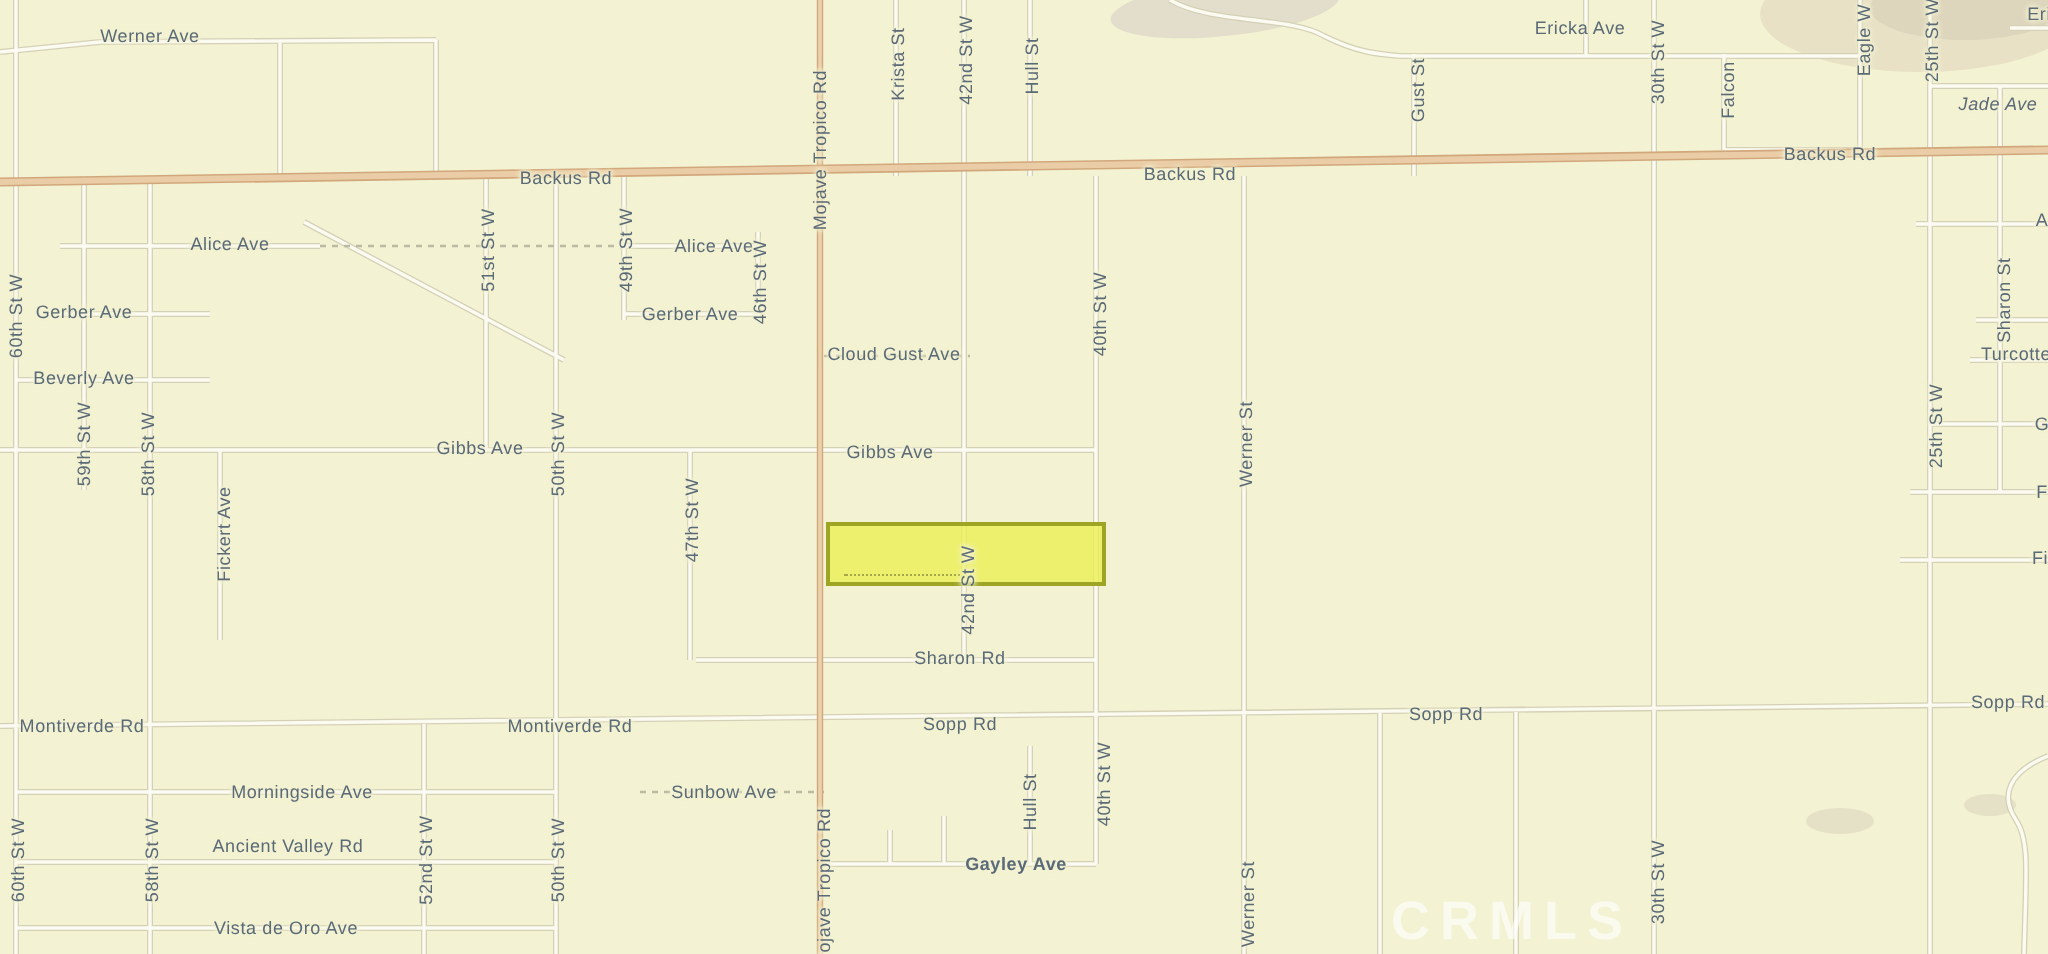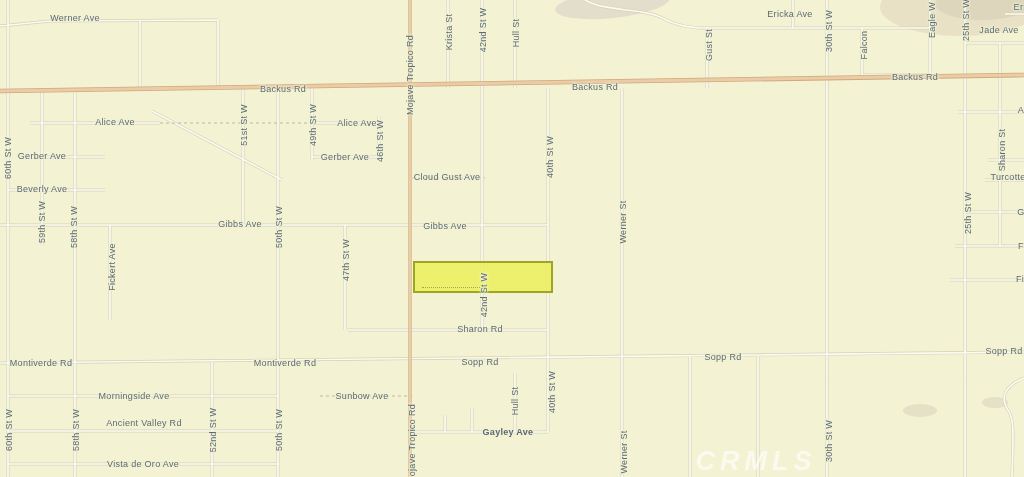--- a/index.html
+++ b/index.html
@@ -9,21 +9,21 @@
   .patch{position:absolute;border-radius:50%;}
   .lbl{position:absolute;font-size:9px;letter-spacing:.3px;color:#5a6a77;white-space:nowrap;
        transform:translate(-50%,-50%);
        text-shadow:0 0 2px #f3f2d2,0 0 2px #f3f2d2,0 0 3px #f3f2d2,0 0 4px #f3f2d2;}
   .lbl.v{transform:translate(-50%,-50%) rotate(-90deg);}
   .parcel{position:absolute;box-sizing:border-box;
           background:rgba(235,240,80,.78);border:2px solid rgba(154,160,33,.95);}
   .parcel-dots{position:absolute;left:7px;bottom:3px;width:58px;height:0;
           border-bottom:1px dotted rgba(110,110,50,.55);}
   .watermark{position:absolute;left:756px;top:461px;transform:translate(-50%,-50%);
-          font-size:27px;font-weight:700;letter-spacing:5px;color:rgba(255,255,255,.62);font-style:italic;}
+          font-size:27px;font-weight:700;letter-spacing:5px;color:rgba(255,255,255,.62);}
 </style>
 </head>
 <body>
 
 <div class="patch" style="left:555px;top:-10px;width:115px;height:28px;background:#e2decb;transform:rotate(-6deg);"></div>
 <div class="patch" style="left:880px;top:-22px;width:160px;height:58px;background:#e8e1c6;"></div>
 <div class="patch" style="left:935px;top:-12px;width:95px;height:32px;background:#ddd5bc;"></div>
 <div class="patch" style="left:903px;top:404px;width:34px;height:13px;background:#e5e1c7;"></div>
 <div class="patch" style="left:982px;top:397px;width:26px;height:11px;background:#e5e1c7;"></div>
 
@@ -51,37 +51,37 @@
   <div class="parcel-dots"></div>
 </div>
 
 <div class="layer">
     <div class="lbl" style="left: 75px; top: 18px;">Werner Ave</div>
     <div class="lbl" style="left: 283px; top: 89px;">Backus Rd</div>
     <div class="lbl" style="left: 595px; top: 87px;">Backus Rd</div>
     <div class="lbl" style="left: 915px; top: 77px;">Backus Rd</div>
     <div class="lbl" style="left: 790px; top: 14px;">Ericka Ave</div>
     <div class="lbl" style="left: 1027px; top: 7px;">Ericka</div>
-    <div class="lbl" style="left: 999px; top: 30px;">Jade Ave</div>
+    <div class="lbl" style="left: 999px; top: 52px; font-style: italic;">Jade Ave</div>
     <div class="lbl" style="left: 115px; top: 122px;">Alice Ave</div>
     <div class="lbl" style="left: 357px; top: 123px;">Alice Ave</div>
     <div class="lbl" style="left: 42px; top: 156px;">Gerber Ave</div>
     <div class="lbl" style="left: 345px; top: 157px;">Gerber Ave</div>
     <div class="lbl" style="left: 42px; top: 189px;">Beverly Ave</div>
     <div class="lbl" style="left: 447px; top: 177px;">Cloud Gust Ave</div>
     <div class="lbl" style="left: 1008px; top: 177px;">Turcotte</div>
     <div class="lbl" style="left: 240px; top: 224px;">Gibbs Ave</div>
     <div class="lbl" style="left: 445px; top: 226px;">Gibbs Ave</div>
     <div class="lbl" style="left: 480px; top: 329px;">Sharon Rd</div>
     <div class="lbl" style="left: 41px; top: 363px;">Montiverde Rd</div>
     <div class="lbl" style="left: 285px; top: 363px;">Montiverde Rd</div>
     <div class="lbl" style="left: 480px; top: 362px;">Sopp Rd</div>
     <div class="lbl" style="left: 723px; top: 357px;">Sopp Rd</div>
     <div class="lbl" style="left: 1004px; top: 351px;">Sopp Rd</div>
-    <div class="lbl" style="left: 134px; top: 396px;">Morningside Ave</div>
+    <div class="lbl" style="left: 151px; top: 396px;">Morningside Ave</div>
     <div class="lbl" style="left: 362px; top: 396px;">Sunbow Ave</div>
     <div class="lbl" style="left: 144px; top: 423px;">Ancient Valley Rd</div>
     <div class="lbl" style="left: 508px; top: 432px; font-weight: bold;">Gayley Ave</div>
     <div class="lbl" style="left: 143px; top: 464px;">Vista de Oro Ave</div>
     <div class="lbl" style="left: 1021px; top: 110px;">A</div>
     <div class="lbl" style="left: 1021px; top: 212px;">G</div>
     <div class="lbl" style="left: 1021px; top: 246px;">F</div>
     <div class="lbl" style="left: 1020px; top: 279px;">Fi</div>
     <div class="lbl v" style="left: 410px; top: 75px;">Mojave Tropico Rd</div>
     <div class="lbl v" style="left: 412px; top: 444px;">Mojave Tropico Rd</div>

